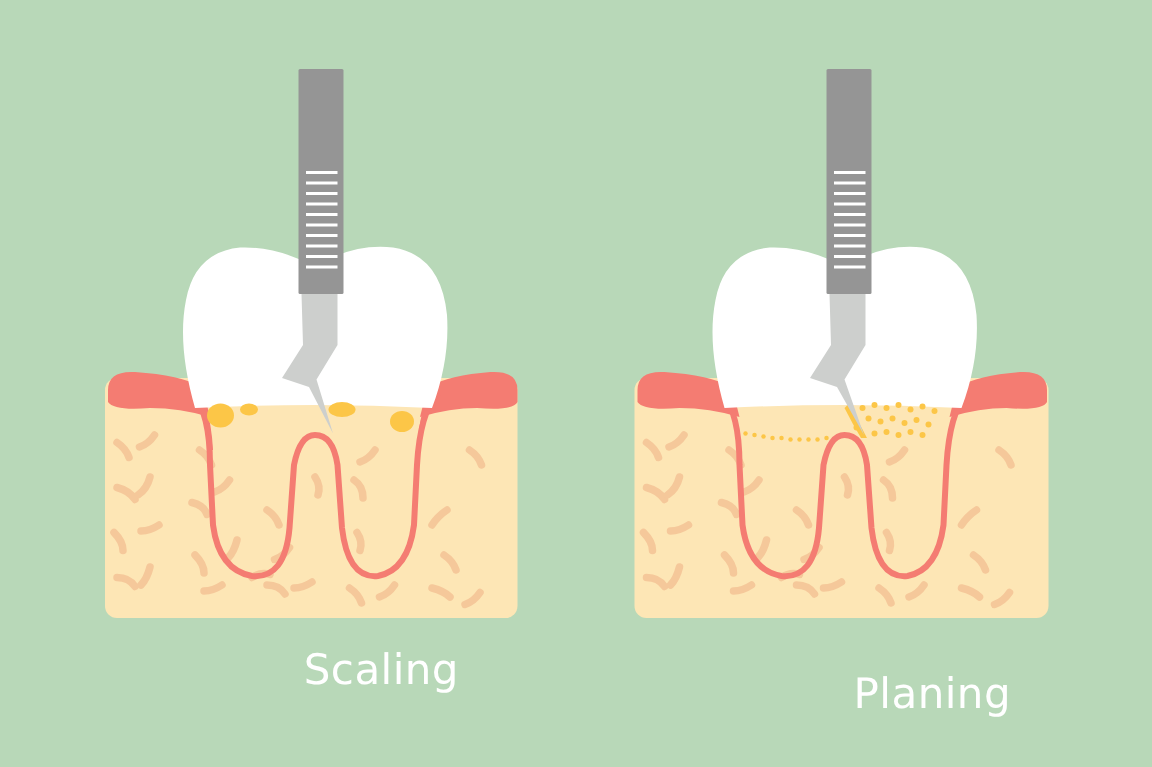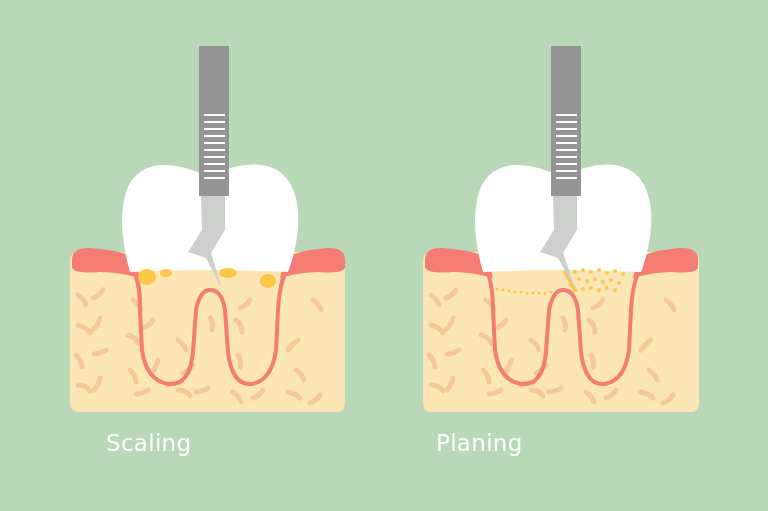--- a/index.html
+++ b/index.html
@@ -1,20 +1,20 @@
 <!DOCTYPE html>
 <html><head>
 <meta charset="utf-8">
 <style>
   html,body{margin:0;padding:0;}
   body{width:768px;height:511px;background:#b8d8b8;overflow:hidden;position:relative;font-family:"DejaVu Sans","Liberation Sans",sans-serif;}
   .stage{position:absolute;left:0;top:0;width:768px;height:511px;}
-  .label{position:absolute;top:430px;width:200px;text-align:left;color:#ffffff;font-size:23px;letter-spacing:0.3px;}
+  .label{position:absolute;top:430px;width:200px;text-align:right;color:#ffffff;font-size:28px;letter-spacing:0.3px;}
   .label.left{left:106px;}
-  .label.right{left:436px;}
+  .label.right{left:474px;margin-top:16px;}
 </style>
 </head>
 <body>
 
 <svg class="stage" width="768" height="511" viewBox="0 0 768 511" xmlns="http://www.w3.org/2000/svg">
   <defs>
     <g id="bone-dashes" fill="none" stroke="#f5c89a" stroke-width="5" stroke-linecap="round">
       <path d="M20 295 q6 4 8 10"></path>
         <path d="M45 290 q-4 6 -10 8"></path>
       <path d="M20 325 q8 2 12 8"></path>

